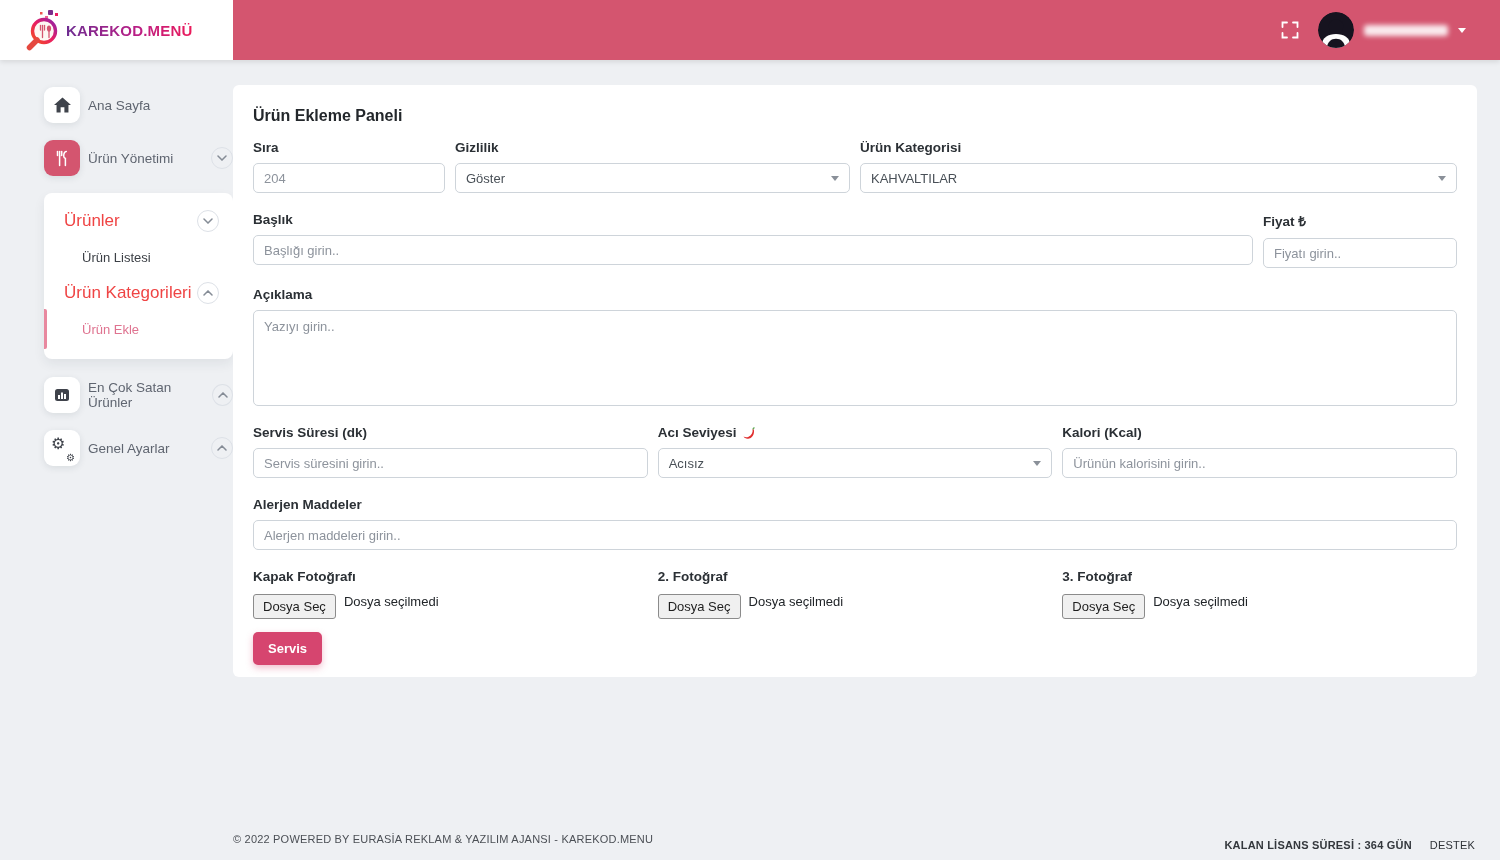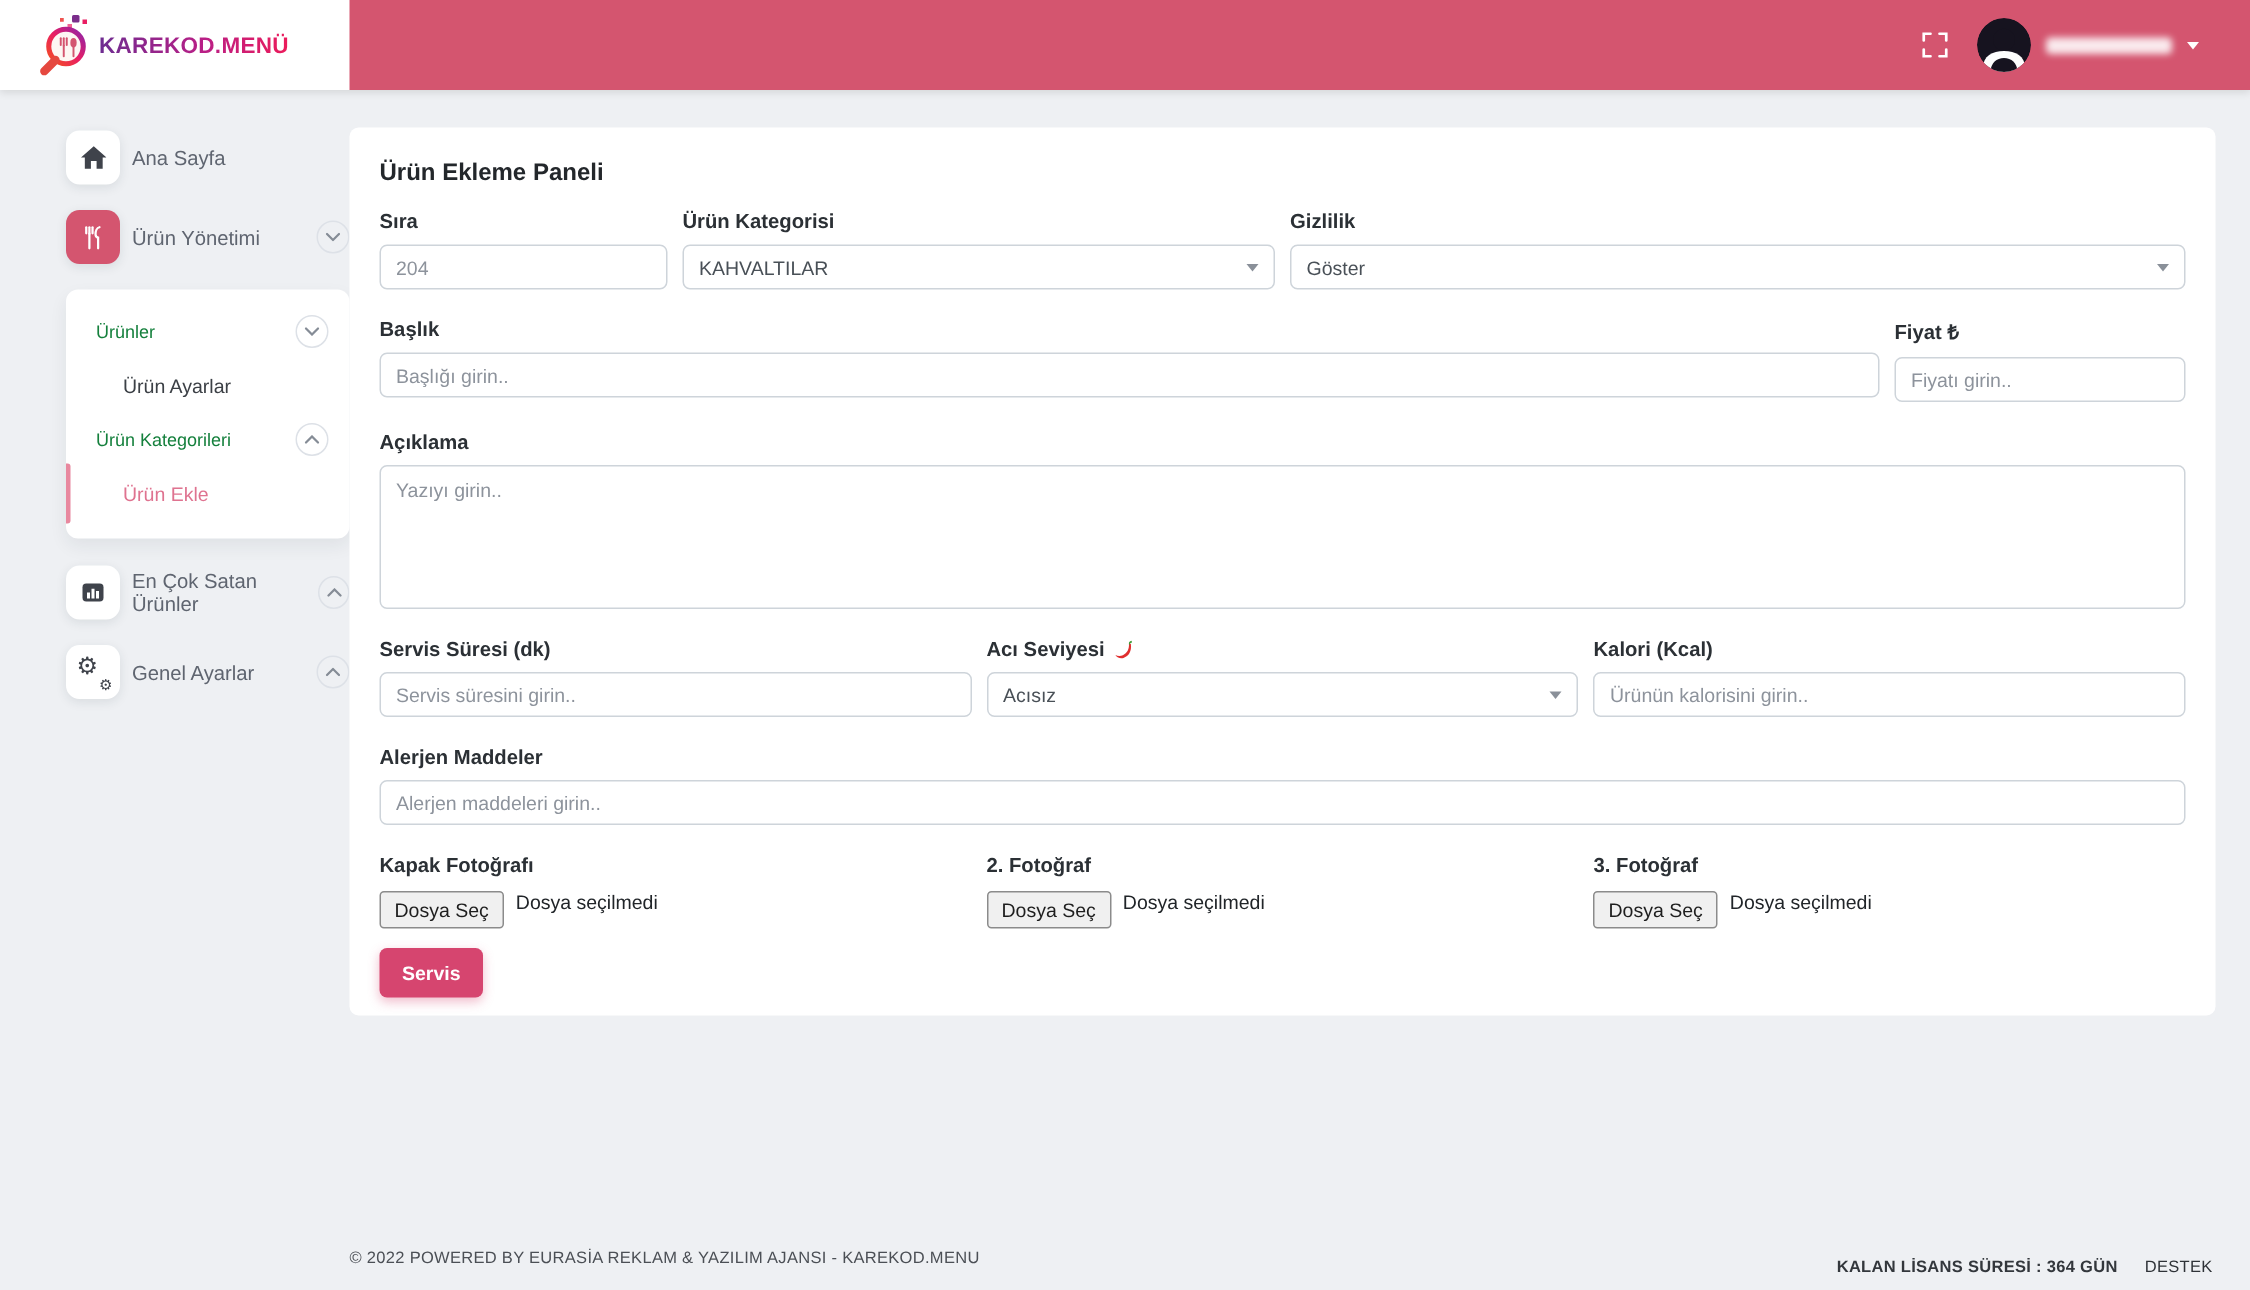--- a/index.html
+++ b/index.html
@@ -36,21 +36,21 @@
   .side-label { margin-left:8px; font-size:13.5px; color:#5f6570; }
   .chev-circle { margin-left:auto; width:22px; height:22px; border-radius:50%; border:1px solid #dde1e7;
                  display:flex; align-items:center; justify-content:center; background:transparent; }
   .chev-up svg { transform:rotate(180deg); }
   .gears { position:relative; width:22px; height:22px; }
   .gears .g1 { position:absolute; left:0; top:-3px; font-size:16px; color:#3f434b; }
   .gears .g2 { position:absolute; right:-2px; bottom:-4px; font-size:10px; color:#3f434b; }
 
   .submenu { margin:0 22px 18px 22px; background:#fff; border-radius:8px; box-shadow:0 5px 12px rgba(31,45,61,.07);
              padding:10px 0 12px; position:relative; }
-  .submenu-row { display:flex; align-items:center; height:36px; font-size:12px; color:#15803d; cursor:pointer; position:relative; }
+  .submenu-row { display:flex; align-items:center; height:36px; font-size:17px; color:#ef4444; cursor:pointer; position:relative; }
   .submenu-row.lv1 { padding:0 14px 0 20px; }
   .submenu-row.lv2 { padding:0 14px 0 38px; font-size:13px; color:#3c4046; }
   .submenu-row.active { color:#df7390; }
   .submenu-row.active::before { content:""; position:absolute; left:0; top:-2px; bottom:-2px; width:3px;
                                 background:#e8889f; border-radius:0 2px 2px 0; }
 
   
   .content-card { position:absolute; left:233px; top:85px; width:1244px; height:592px;
                   background:#fff; border-radius:6px; padding:20px; }
   .panel-title { font-size:16px; font-weight:700; color:#23272b; margin:2px 0 15px; }
@@ -180,21 +180,21 @@
   <div class="submenu">
     <div class="submenu-row lv1">
       <span>Ürünler</span>
       <span class="chev-circle" style="margin-left:auto;">
         <svg width="10" height="6" viewBox="0 0 10 6">
             <path d="M1 1 L5 5 L9 1" stroke="#858c96" stroke-width="1.5" fill="none" stroke-linecap="round"></path>
           </svg>
       </span>
     </div>
     <div class="submenu-row lv2">
-      <span>Ürün Ayarlar</span>
+      <span>Ürün Listesi</span>
     </div>
     <div class="submenu-row lv1">
       <span>Ürün Kategorileri</span>
       <span class="chev-circle chev-up" style="margin-left:auto;">
         <svg width="10" height="6" viewBox="0 0 10 6">
             <path d="M1 1 L5 5 L9 1" stroke="#858c96" stroke-width="1.5" fill="none" stroke-linecap="round"></path>
           </svg>
       </span>
     </div>
     <div class="submenu-row lv2 active">
@@ -237,29 +237,29 @@
 
 <main class="content-card">
   <h1 class="panel-title">Ürün Ekleme Paneli</h1>
 
   <div class="grid cols-a">
     <div class="group">
       <label class="form-label">Sıra</label>
       <input class="form-control muted-value" value="204" style="">
     </div>
     <div class="group">
+      <label class="form-label">Gizlilik</label>
+      <div class="select">
+        <span>Göster</span>
+      </div>
+    </div>
+    <div class="group">
       <label class="form-label">Ürün Kategorisi</label>
       <div class="select">
         <span>KAHVALTILAR</span>
-      </div>
-    </div>
-    <div class="group">
-      <label class="form-label">Gizlilik</label>
-      <div class="select">
-        <span>Göster</span>
       </div>
     </div>
   </div>
 
   <div class="grid cols-b">
     <div class="group">
       <label class="form-label">Başlık</label>
       <input class="form-control" placeholder="Başlığı girin.." style="">
     </div>
     <div class="group">

